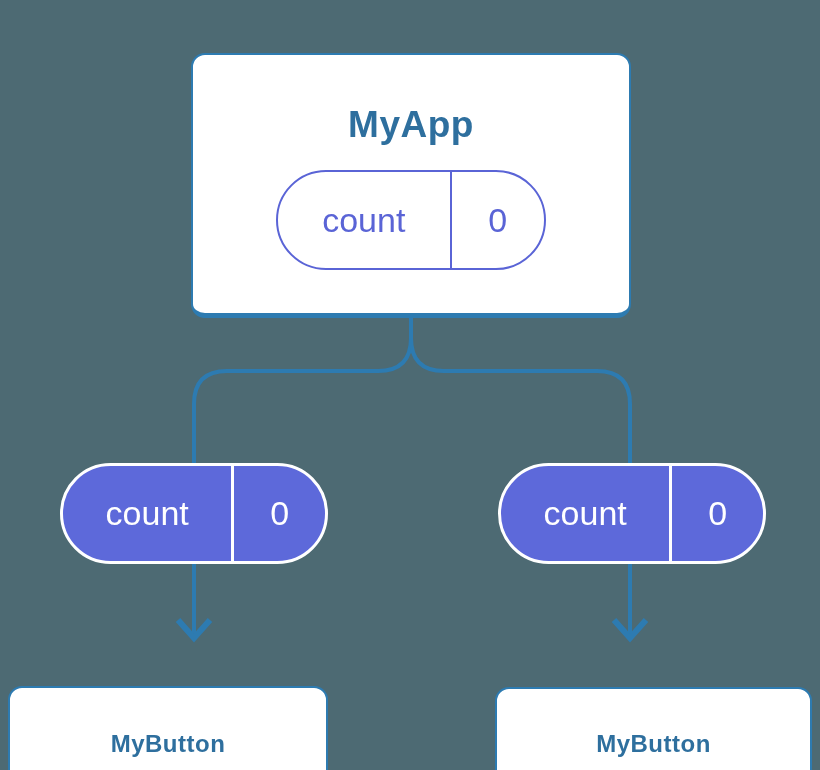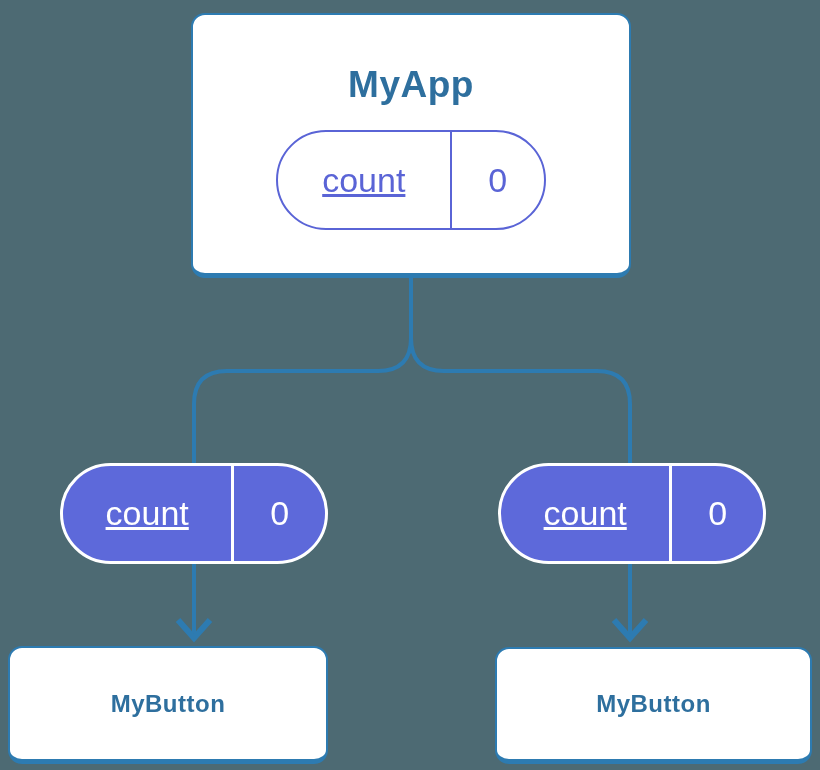--- a/index.html
+++ b/index.html
@@ -27,20 +27,21 @@
   .node{
     position:absolute;
     background:var(--white);
     border:2px solid var(--line);
     border-bottom-width:5px;
     border-radius:14px;
     box-sizing:border-box;
     display:flex;flex-direction:column;
     align-items:center;justify-content:center;
     z-index:2;
+    margin-top:40px;
   }
   .node-title{
     color:var(--node-title);
     font-weight:bold;
     font-size:37px;
     letter-spacing:0.5px;
   }
   .node-app{left:191px;top:13px;width:440px;height:265px;gap:24px;}
   .node-app .node-title{margin-top:6px;}
   .node-button-left{left:8px;top:646px;width:320px;height:118px;}
@@ -65,21 +66,20 @@
     background:var(--purple-fill);
     border:3px solid var(--white);
     color:var(--white);
   }
   .pill-dark-left{left:60px;top:463px;}
   .pill-dark-right{left:498px;top:463px;}
   .pill-label{
     flex:1 1 65%;
     display:flex;align-items:center;justify-content:center;
     font-size:34px;
-    text-decoration:underline;
   }
   .pill-value{
     flex:1 1 35%;
     display:flex;align-items:center;justify-content:center;
     font-size:34px;
   }
   .pill-divider{
     width:0;
     border-left:2.5px solid var(--purple);
   }

